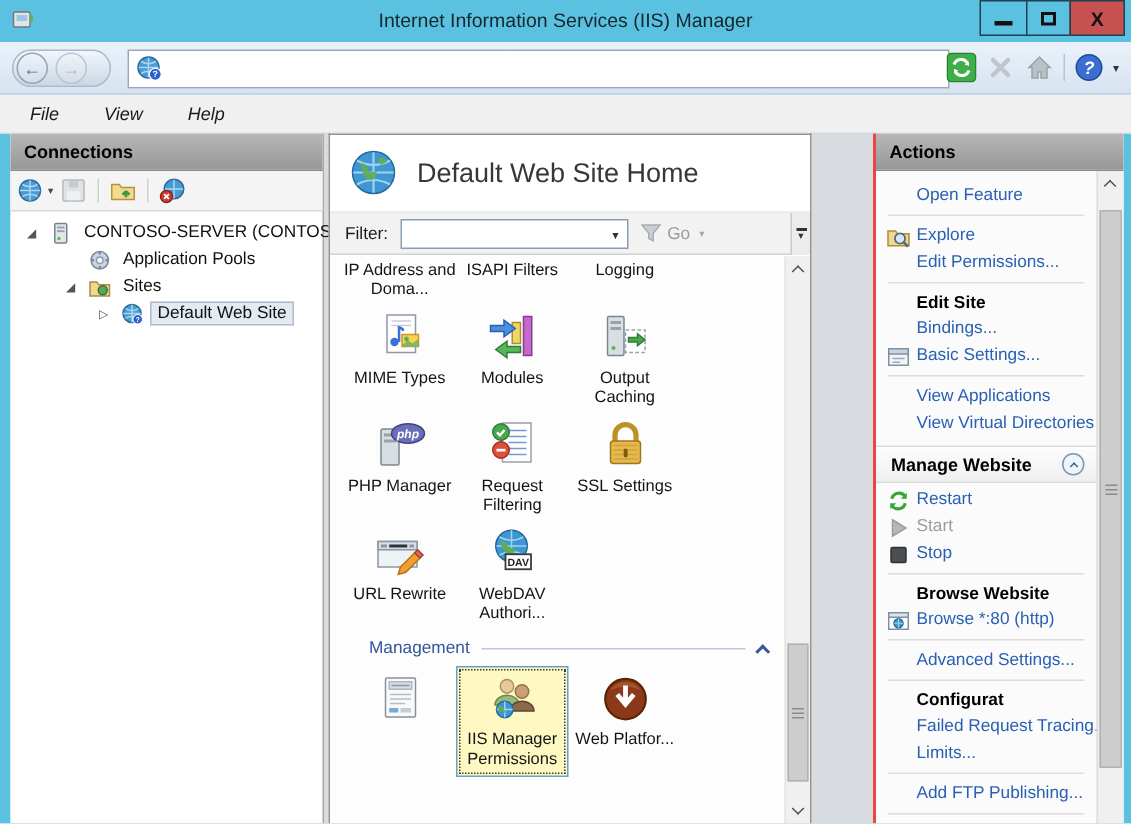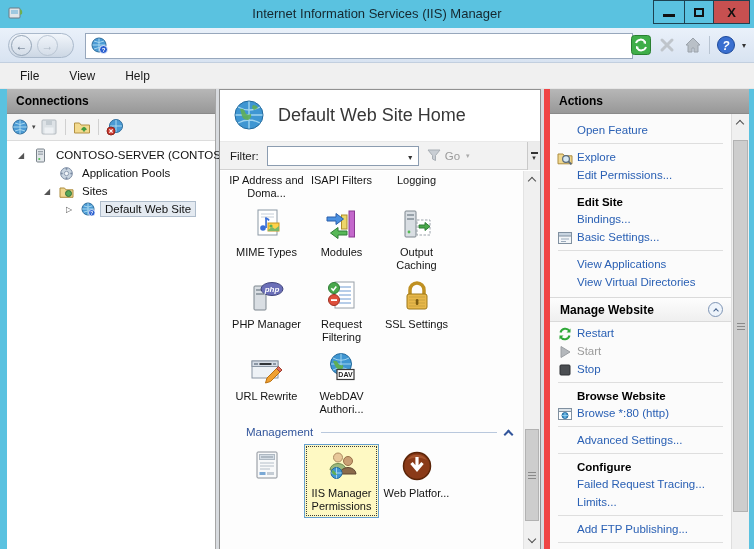--- a/index.html
+++ b/index.html
@@ -30,21 +30,21 @@
   .addressbox { position:absolute; left:85px; top:5px; width:548px; height:26px; background:#fff; border:1px solid #97a7bc; display:flex; align-items:center; padding-left:5px; }
   .crumb-globe { width:18px; height:18px; margin-right:4px; }
   .crumb-sep { font-size:9px; color:#3c3c3c; margin:0 7px; }
   .crumb { font-size:12px; color:#1c1c1c; }
   .bar-icons { position:absolute; right:8px; top:7px; display:flex; align-items:center; gap:6px; }
   .bar-icon { width:20px; height:20px; display:flex; align-items:center; justify-content:center; }
   .bar-sep { width:1px; height:18px; background:#b8c4d2; }
   .help-drop { font-size:8px; color:#333; }
 
   
-  .menubar { position:absolute; top:63px; left:0; right:0; height:26px; background:#f0f0f0; display:flex; align-items:center; padding-left:20px; gap:30px; border-bottom:1px solid #e6e6e6; }
+  .menubar { position:absolute; top:63px; left:0; right:0; height:26px; background:#f0f0f0; display:flex; align-items:center; padding-left:20px; gap:30px; border-bottom:1px solid #e6e6e6;font-style:italic; }
   .menu-item { font-size:12px; color:#1a1a1a; }
 
   
   .workarea { position:absolute; top:89px; left:7px; right:5px; bottom:0; background:#d8dbdf; }
   .panel-header { height:25px; background:linear-gradient(#b7b7b7,#989898); border-bottom:1px solid #8a8a8a; font-size:12px; font-weight:bold; color:#000; line-height:25px; padding-left:9px; }
 
   
   .connections { position:absolute; left:0; top:0; width:209px; bottom:0; background:#fff; border-right:1px solid #a6a6a6; }
   .conn-toolbar { height:27px; background:#f4f4f4; border-bottom:1px solid #dcdcdc; display:flex; align-items:center; padding-left:5px; gap:4px; }
   .tool-icon { width:18px; height:18px; }
@@ -85,21 +85,21 @@
 
   .scroll-v { position:absolute; top:81px; right:0; width:17px; bottom:0; background:#f0f0f0; border-left:1px solid #e3e3e3; }
   .sbtn { position:absolute; left:0; width:16px; height:17px; background:#f0f0f0; display:flex; align-items:center; justify-content:center; }
   .schev { width:6px; height:6px; border-left:1.5px solid #505050; border-top:1.5px solid #505050; display:block; }
   .schev.up { transform:rotate(45deg); margin-top:3px; }
   .schev.down { transform:rotate(225deg); margin-bottom:3px; }
   .sthumb { position:absolute; left:1px; width:14px; background:#cdcdcd; border:1px solid #b2b2b2; display:flex; flex-direction:column; align-items:center; justify-content:center; gap:2px; }
   .grip { width:8px; height:1px; background:#8a8a8a; }
 
   
-  .actions { position:absolute; right:0; top:0; width:205px; bottom:0; background:#fbfbfb; border-left:6px solid #ef4444; }
+  .actions { position:absolute; right:0; top:0; width:167px; bottom:0; background:#fbfbfb; border-left:2px solid #ef4444; }
   .alist { position:absolute; top:25px; left:0; right:18px; bottom:0; padding-top:7px; background:#fbfbfb; }
   .aitem { position:relative; padding:3px 6px 3px 27px; font-size:11.5px; color:#2a60b4; white-space:nowrap; }
   .aitem.disabled { color:#9b9b9b; }
   .aicon { position:absolute; left:7px; top:2px; width:16px; height:16px; }
   .abold { padding:3px 6px 2px 27px; font-size:11.5px; font-weight:bold; color:#000; }
   .asep { border-top:1px solid #dedede; margin:4px 8px; }
   .asection { display:flex; align-items:center; margin-top:6px; margin-bottom:2px; padding:4px 8px 4px 10px; font-size:12px; font-weight:bold; color:#000; background:linear-gradient(#fdfdfd,#efefef); border-top:1px solid #dadada; border-bottom:1px solid #dadada; }
   .circle-btn { margin-left:auto; width:15px; height:15px; border-radius:50%; border:1px solid #7e95b5; background:#eef4fb; display:flex; align-items:center; justify-content:center; }
   .circle-btn .schev { width:4px; height:4px; border-color:#44618c; }
   .ascroll { position:absolute; top:25px; right:0; width:18px; bottom:0; background:#f0f0f0; border-left:1px solid #dedede; }
@@ -534,21 +534,21 @@
               <svg viewBox="0 0 16 16">
                 <rect x="1.5" y="2.5" width="13" height="11" fill="#fff" stroke="#8090a0"></rect>
                 <rect x="1.5" y="2.5" width="13" height="3" fill="#dde4ea" stroke="#8090a0"></rect>
                 <circle cx="8" cy="9.5" r="3" fill="#3f96d2" stroke="#22699c"></circle>
                 <path d="M5 9.5h6M8 6.5v6" stroke="#9fd4ef" stroke-width="0.8"></path>
               </svg>
             </span><span>Browse *:80 (http)</span></div>
           <div class="asep"></div>
           <div class="aitem"><span>Advanced Settings...</span></div>
           <div class="asep"></div>
-          <div class="abold">Configure</div>
+          <div class="abold">Configurat</div>
           <div class="aitem"><span>Failed Request Tracing...</span></div>
           <div class="aitem"><span>Limits...</span></div>
           <div class="asep"></div>
           <div class="aitem"><span>Add FTP Publishing...</span></div>
           <div class="asep"></div>
         </div>
       <div class="ascroll">
         <div class="sbtn" style="top:0;">
             <span class="schev up"></span>
           </div>

